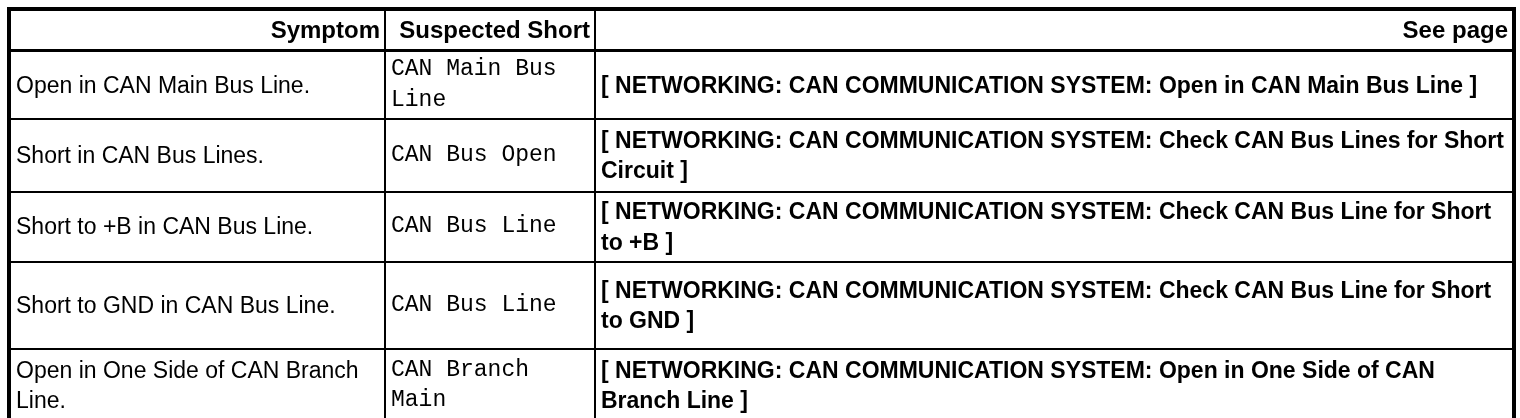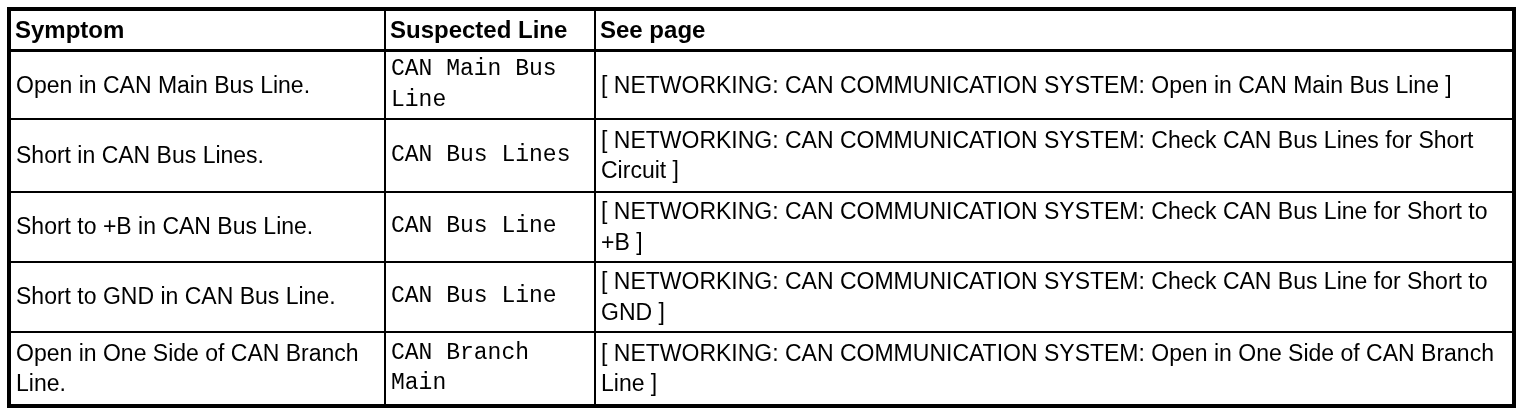--- a/index.html
+++ b/index.html
@@ -37,59 +37,59 @@
     line-height: 1.32;
     vertical-align: middle;
     padding: 2px 6px 2px 5px;
     overflow: hidden;
     word-wrap: break-word;
   }
   thead th {
     height: 34px;
     font-size: 24px;
     font-weight: bold;
-    text-align: left;
+    text-align: right;
     border-bottom: 3px solid #000000;
     padding: 2px 4px;
   }
   tbody td { font-weight: normal; text-align: left; }
   tbody td.c-area { vertical-align: middle; font-family: Liberation Mono, monospace; }
-  tbody td.c-see { font-weight: normal; margin-left: 16px; }
+  tbody td.c-see { font-weight: bold; margin-left: 16px; }
   tbody tr.row-1 { height: 68px; }
   tbody tr.row-2 { height: 73px; }
   tbody tr.row-3 { height: 70px; }
-  tbody tr.row-4 { height: 70px; }
+  tbody tr.row-4 { height: 87px; }
   tbody tr.row-5 { height: 74px; }
 </style>
 </head>
 <body>
 
 <div class="page">
   <table class="diag">
     <colgroup>
       <col class="c1">
       <col class="c2">
       <col class="c3">
     </colgroup>
     <thead>
       <tr>
         <th>Symptom</th>
-        <th>Suspected Line</th>
+        <th>Suspected Short</th>
         <th>See page</th>
       </tr>
     </thead>
     <tbody>
       <tr class="row-1">
         <td class="c-symptom">Open in CAN Main Bus Line.</td>
         <td class="c-area">CAN Main Bus Line</td>
         <td class="c-see">[ NETWORKING: CAN COMMUNICATION SYSTEM: Open in CAN Main Bus Line ]</td>
       </tr>
       <tr class="row-2">
         <td class="c-symptom">Short in CAN Bus Lines.</td>
-        <td class="c-area">CAN Bus Lines</td>
+        <td class="c-area">CAN Bus Open</td>
         <td class="c-see">[ NETWORKING: CAN COMMUNICATION SYSTEM: Check CAN Bus Lines for Short Circuit ]</td>
       </tr>
       <tr class="row-3">
         <td class="c-symptom">Short to +B in CAN Bus Line.</td>
         <td class="c-area">CAN Bus Line</td>
         <td class="c-see">[ NETWORKING: CAN COMMUNICATION SYSTEM: Check CAN Bus Line for Short to +B ]</td>
       </tr>
       <tr class="row-4">
         <td class="c-symptom">Short to GND in CAN Bus Line.</td>
         <td class="c-area">CAN Bus Line</td>

